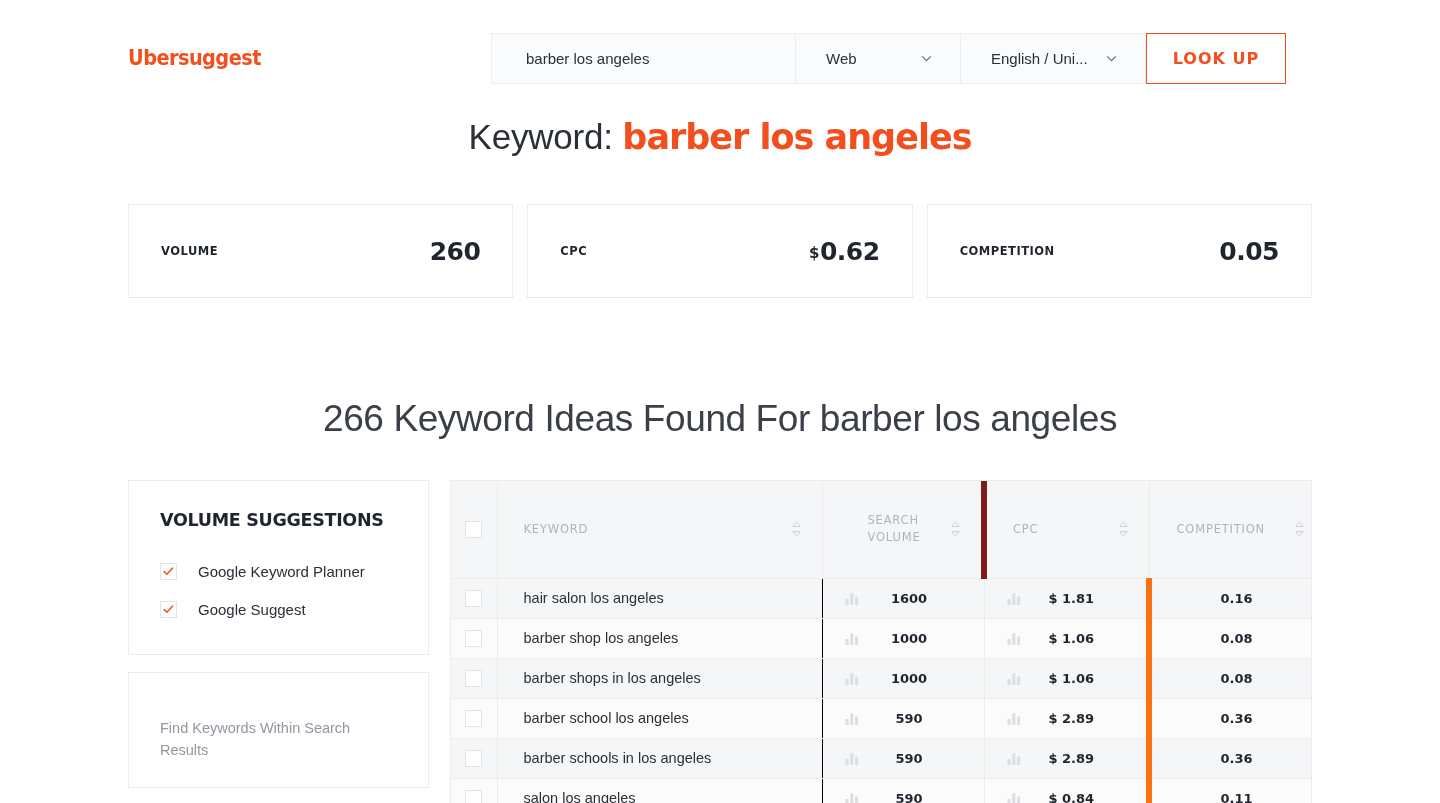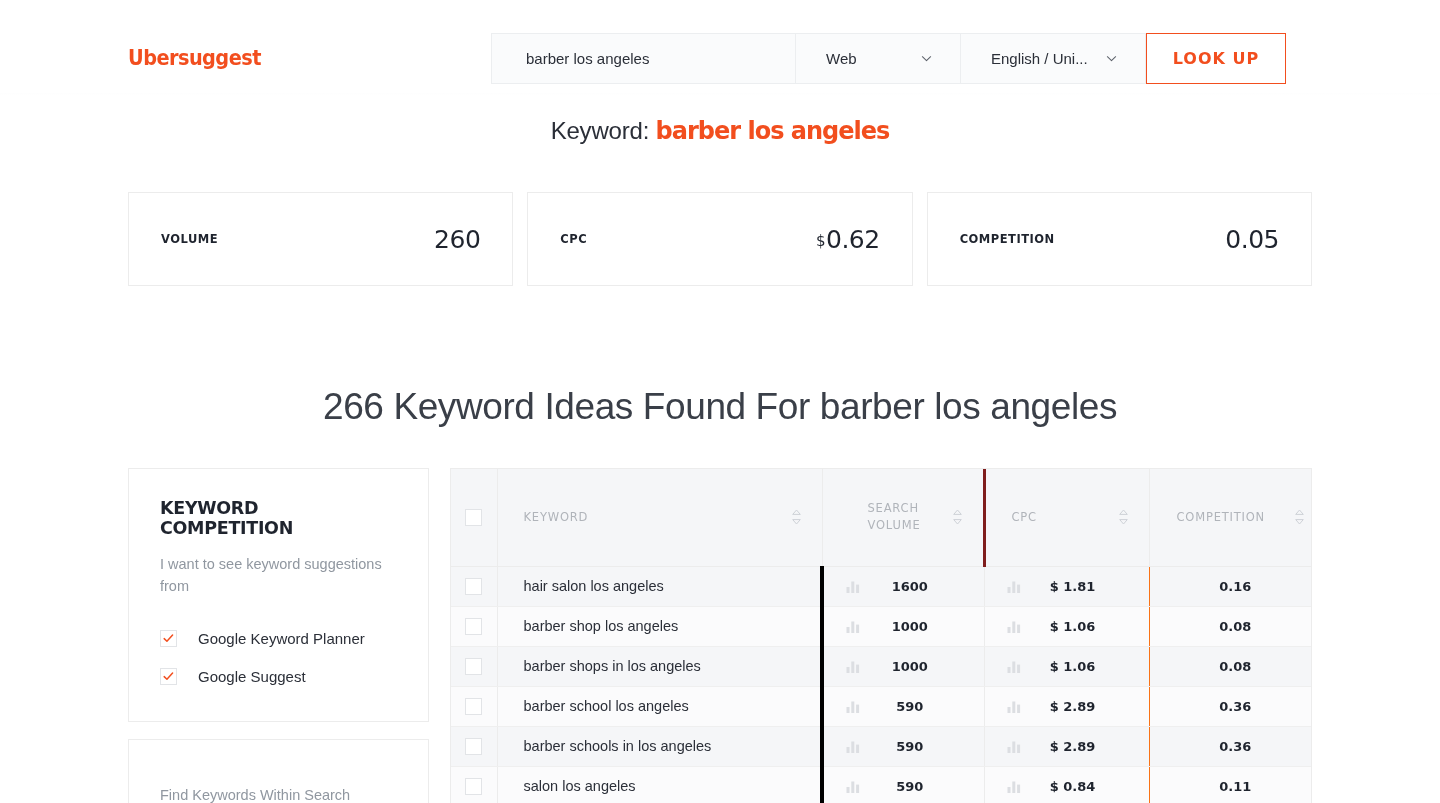--- a/index.html
+++ b/index.html
@@ -104,21 +104,21 @@
     left: 0; top: 69px;
     width: 1440px; height: 26px;
     background: linear-gradient(to bottom, #eceef0 0%, #f4f5f6 55%, #ffffff 100%);
     z-index: 1;
   }
 
   
   .kw-title {
     margin-top: 24px;
     text-align: center;
-    font-size: 24px;
+    font-size: 35px;
     font-weight: 400;
     color: #2b2f38;
     letter-spacing: -0.2px;
     position: relative;
     z-index: 3;
   }
   .kw-title .kw {
     font-family: "DejaVu Sans", sans-serif;
     font-weight: 700;
     color: #f24e1e;
@@ -145,21 +145,21 @@
   .card-label {
     font-family: "DejaVu Sans", sans-serif;
     font-size: 11.5px;
     font-weight: 700;
     letter-spacing: 0.5px;
     color: #1f242e;
   }
   .card-value {
     font-family: "DejaVu Sans", sans-serif;
     font-size: 25px;
-    font-weight: 400;
+    font-weight: 700;
     color: #1f242e;
     letter-spacing: -0.5px;
     text-align: right;
   }
   .card-value .cur {
     font-size: 15px;
     vertical-align: 2px;
     margin-right: 1px;
   }
 
@@ -241,21 +241,21 @@
     font-size: 11.5px;
     font-weight: 400;
     letter-spacing: 0.8px;
     color: #b0b4ba;
     text-align: left;
     vertical-align: middle;
     padding: 0;
   }
   th.c-check { width: 46px; border-right: 1px solid #ececec; }
   th.c-kw    { width: 325px; border-right: 1px solid #ececec; padding-left: 26px; }
-  th.c-vol   { width: 162px; border-right: 3px solid #7f1d1d; padding-left: 45px; }
+  th.c-vol   { width: 162px; border-right: 6px solid #7f1d1d; padding-left: 45px; }
   th.c-cpc   { width: 165px; border-right: 1px solid #ececec; padding-left: 26px; }
   th.c-comp  { width: 176px; padding-left: 27px; }
   .th-inner {
     display: flex;
     align-items: center;
     justify-content: space-between;
     padding-right: 20px;
   }
   .th-inner .lbl { line-height: 17px; }
   .sorter {
@@ -273,29 +273,29 @@
     font-size: 13px;
     font-weight: 700;
     color: #1f242e;
     padding: 0;
     vertical-align: middle;
   }
   tbody tr:nth-child(odd)  td { background: #f5f6f8; }
   tbody tr:nth-child(even) td { background: #fbfbfc; }
   td.c-check { border-right: 1px solid #ececec; text-align: center; }
   td.c-kw {
-    border-right: 4px solid #000000;
+    border-right: 1px solid #000000;
     padding-left: 26px;
     font-family: "Liberation Sans", sans-serif;
     font-weight: 400;
     font-size: 14.5px;
     color: #2b2f38;
   }
   td.c-vol  { border-right: 1px solid #ececec; }
-  td.c-cpc  { border-right: 1px solid #f97316; }
+  td.c-cpc  { border-right: 6px solid #f97316; }
   .numcell {
     display: flex;
     align-items: center;
     padding-left: 22px;
     padding-right: 24px;
   }
   .numcell .val { flex: 1; text-align: center; }
   .bars { width: 14px; height: 13px; flex: 0 0 14px; }
   .bars svg { display: block; }
   .compcell { text-align: center; padding-right: 4px; }
@@ -362,22 +362,21 @@
   </div>
 </div>
 
 <h2 class="ideas-heading">266 Keyword Ideas Found For barber los angeles</h2>
 
 <div class="lower">
 
   <div class="sidebar">
 
     <div class="panel">
-      <div class="panel-title">KEYWORD COMPETITION</div>
-      <div class="panel-sub">I want to see keyword suggestions from</div>
+      <div class="panel-title">VOLUME SUGGESTIONS</div>
 
       <div class="check-list">
         <div class="check-row">
           <span class="cbox">
             <svg viewBox="0 0 14 14" width="11" height="11">
               <path d="M1.5 7.2 L5 10.5 L12.2 2.6" fill="none" stroke="#f24e1e" stroke-width="1.9" stroke-linecap="round" stroke-linejoin="round"></path>
             </svg>
           </span>
           <span class="check-label">Google Keyword Planner</span>
         </div>

